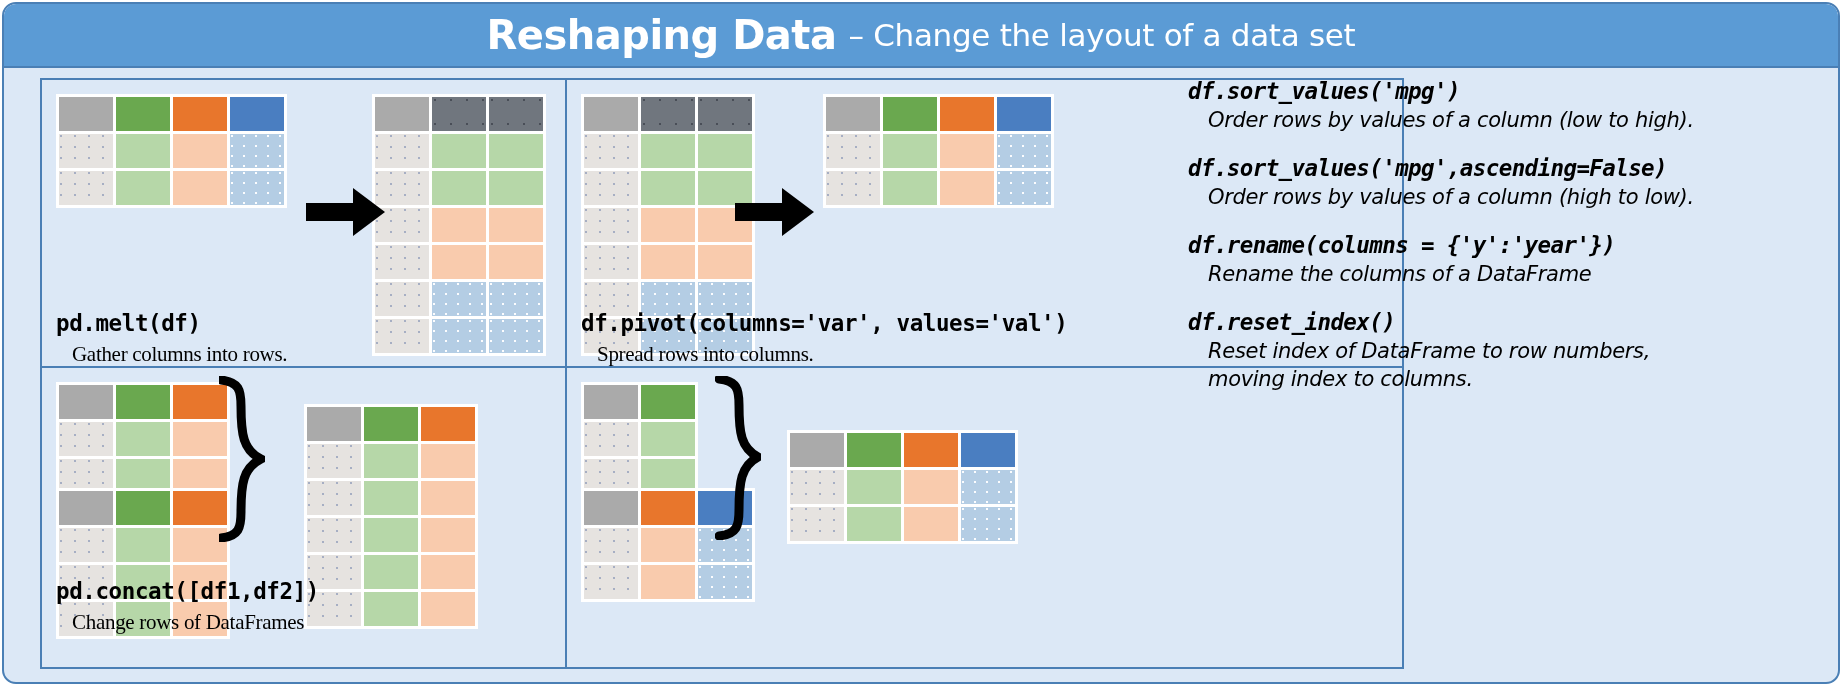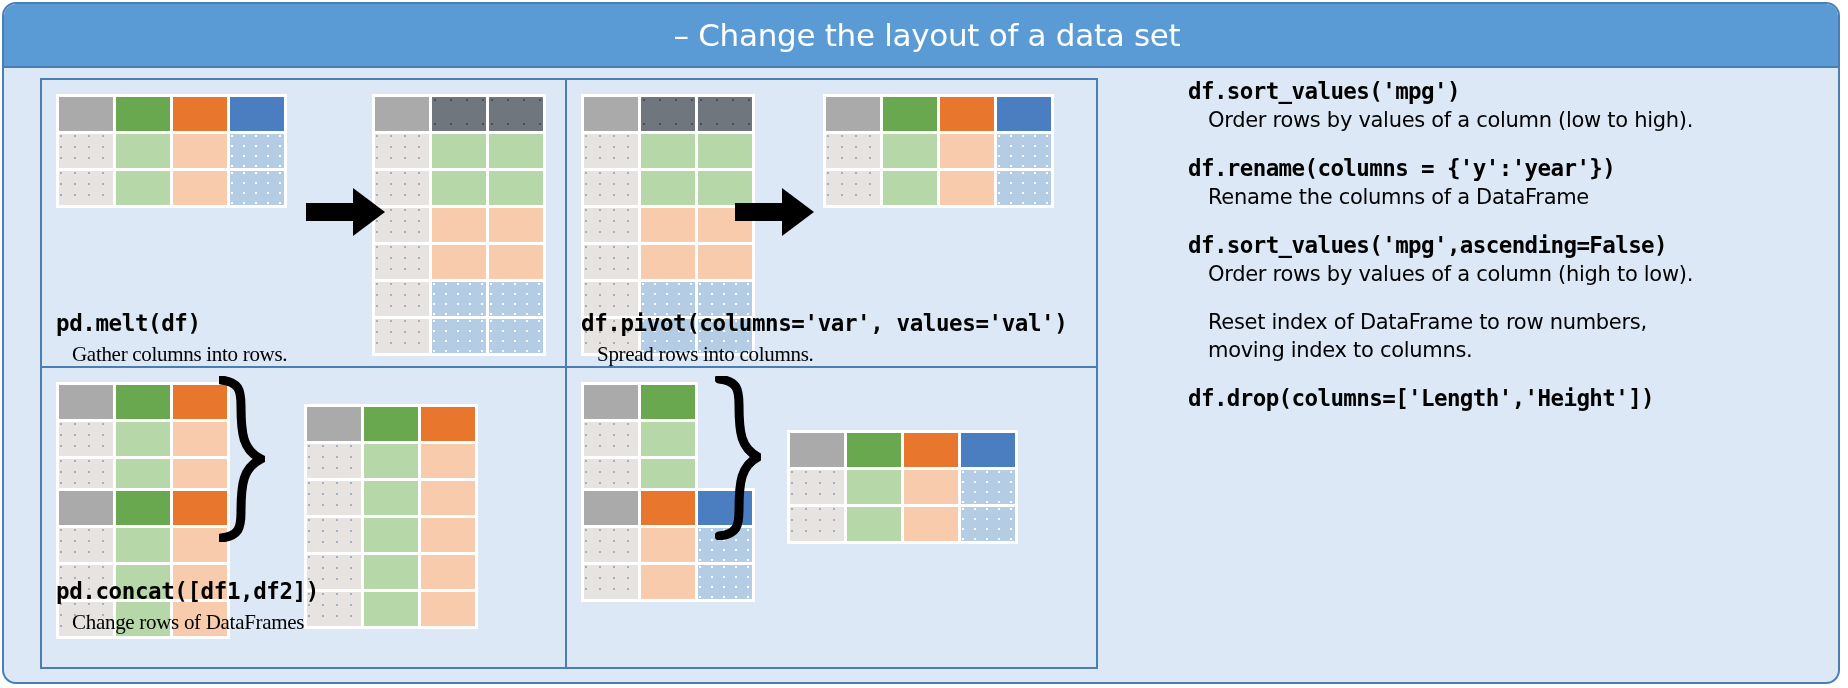--- a/index.html
+++ b/index.html
@@ -51,21 +51,21 @@
   .body-area{
     position:absolute;
     left:0;top:62px;
     width:100%;height:618px;
   }
 
   
   .diagram-grid{
     position:absolute;
     left:36px;top:12px;
-    width:1058px;height:591px;
+    width:1364px;height:591px;
     box-sizing:border-box;
     border:2px solid #4a7fb5;
     display:grid;
     grid-template-columns:525px 1fr;
     grid-template-rows:288px 1fr;
     background:#dce8f6;
   }
   .panel{
     position:relative;
     box-sizing:border-box;
@@ -136,21 +136,21 @@
 
   
   .brace{ position:absolute; }
 
   
   .func-list{
     position:absolute;
     left:1184px;top:12px;
     width:620px;height:591px;
   }
-  .func-item{ margin-bottom:20px; }
+  .func-item{ margin-bottom:20px;font-style:italic; }
   .func-sig{
     font-family:"DejaVu Sans Mono", monospace;
     font-weight:bold;
     font-size:22.5px;
     color:#000000;
     letter-spacing:-0.6px;
     white-space:nowrap;
   }
   .func-desc{
     font-family:"DejaVu Sans", sans-serif;
@@ -161,20 +161,21 @@
     line-height:1.33;
     letter-spacing:-0.3px;
   }
 </style>
 </head>
 <body>
 
 <div class="card">
 
   <div class="titlebar">
+    <span class="title-main">Reshaping Data</span>
     <span class="title-sub">– Change the layout of a data set</span>
   </div>
 
   <div class="body-area">
 
     <div class="diagram-grid">
 
       <div class="panel br bb">
         <div id="melt-src" class="tbl" style="left: 14px; top: 14px; grid-template-columns: 54px 54px 54px 54px; grid-auto-rows: 34px;">
             <div class="cell" style="background: rgb(170, 170, 170); height: 34px;"></div>
@@ -364,31 +365,31 @@
       </div>
 
     </div>
 
     <div class="func-list">
       <div class="func-item">
         <div class="func-sig">df.sort_values('mpg')</div>
         <div class="func-desc">Order rows by values of a column (low to high).</div>
       </div>
       <div class="func-item">
+        <div class="func-sig">df.sort_values('mpg',ascending=False)</div>
+        <div class="func-desc">Order rows by values of a column (high to low).</div>
+      </div>
+      <div class="func-item">
         <div class="func-sig">df.rename(columns = {'y':'year'})</div>
         <div class="func-desc">Rename the columns of a DataFrame</div>
       </div>
       <div class="func-item">
-        <div class="func-sig">df.sort_values('mpg',ascending=False)</div>
-        <div class="func-desc">Order rows by values of a column (high to low).</div>
-      </div>
-      <div class="func-item">
-      </div>
-      <div class="func-item">
+      </div>
+      <div class="func-item">
+        <div class="func-sig">df.reset_index()</div>
         <div class="func-desc" style="max-width:520px;">Reset index of DataFrame to row numbers, moving index to columns.</div>
       </div>
       <div class="func-item">
-        <div class="func-sig">df.drop(columns=['Length','Height'])</div>
       </div>
     </div>
 
   </div>
 </div>
 
 </body></html>

